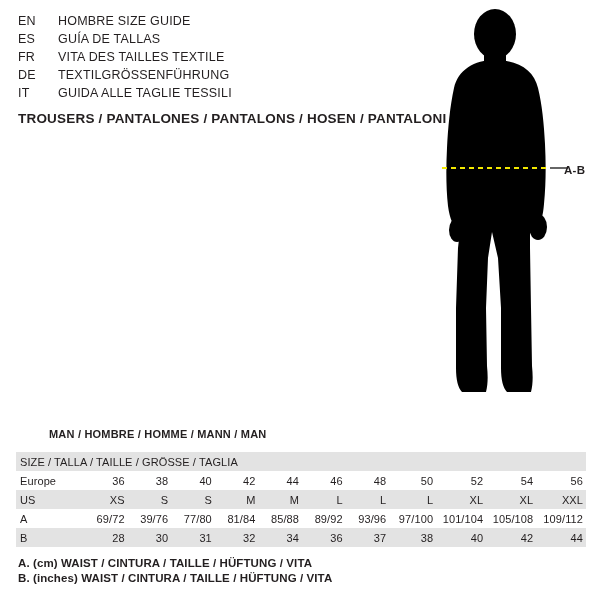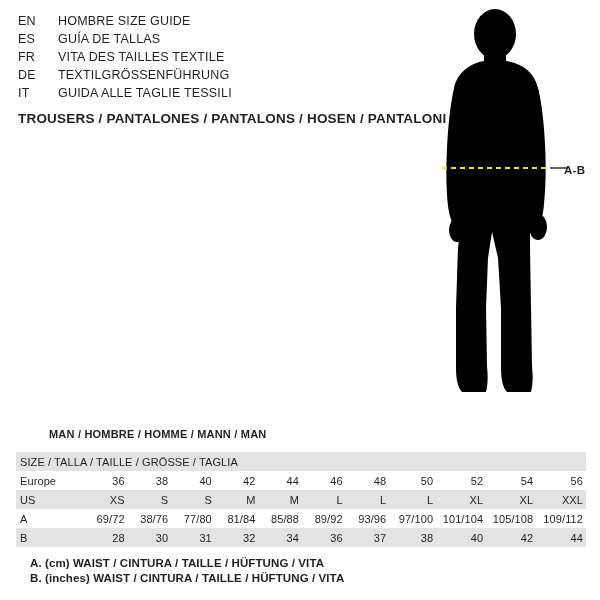--- a/index.html
+++ b/index.html
@@ -107,21 +107,21 @@
     padding-left: 4px;
   }
   table.size-table td.val {
     text-align: right;
     width: 48px;
   }
 
   
   .notes {
     position: absolute;
-    left: 30px;
+    left: 18px;
     top: 556px;
     font-size: 11.5px;
     line-height: 15px;
     font-weight: bold;
     letter-spacing: 0.1px;
   }
 </style>
 </head>
 <body>
 
@@ -233,21 +233,21 @@
         <td class="val">L</td>
         <td class="val">L</td>
         <td class="val">L</td>
         <td class="val">XL</td>
         <td class="val">XL</td>
         <td class="val">XXL</td>
       </tr>
       <tr>
         <td class="rowhead">A</td>
         <td class="val">69/72</td>
-        <td class="val">38/76</td>
+        <td class="val">39/76</td>
         <td class="val">77/80</td>
         <td class="val">81/84</td>
         <td class="val">85/88</td>
         <td class="val">89/92</td>
         <td class="val">93/96</td>
         <td class="val">97/100</td>
         <td class="val">101/104</td>
         <td class="val">105/108</td>
         <td class="val">109/112</td>
       </tr>

